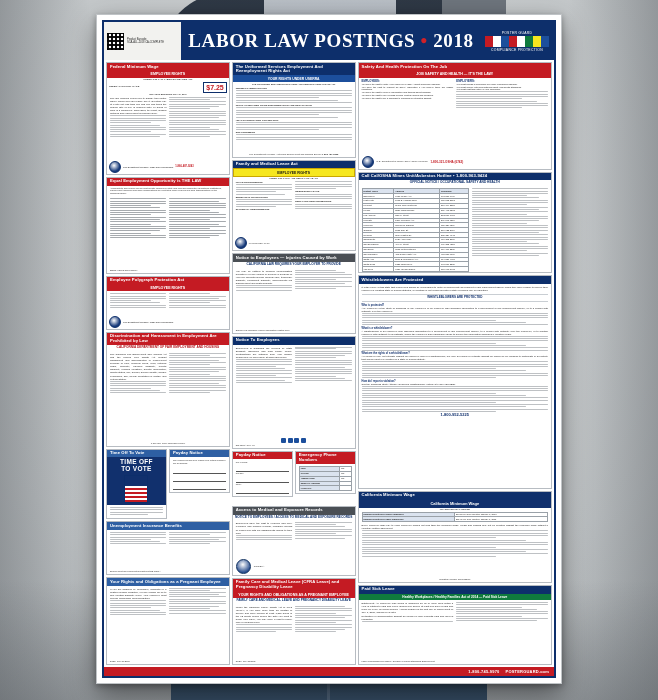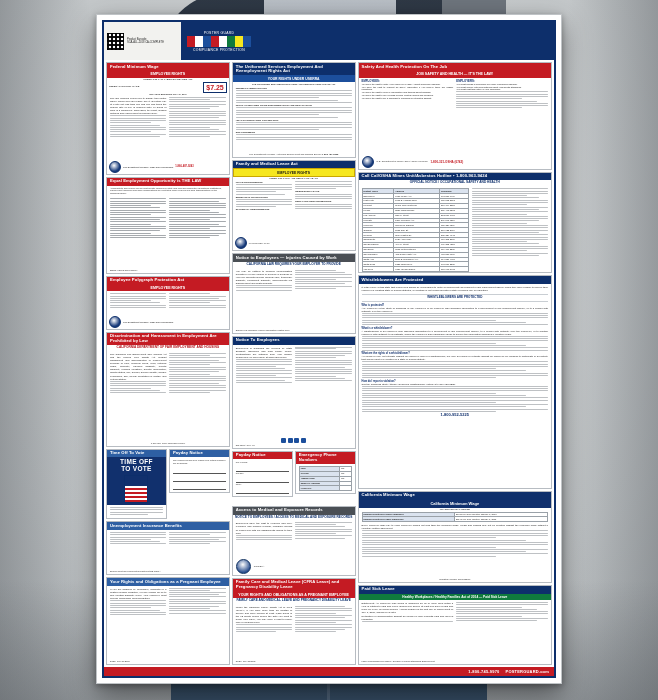--- a/index.html
+++ b/index.html
@@ -183,20 +183,27 @@
       <div class="hdr">
         <div class="hdr-left">
           <div style="display:flex;align-items:center;">
             <span class="qr"></span>
             <span class="hdr-left-txt">
               <span>Product Barcode</span><br>
               <span>SCA-ALL-2018 CA-COMPLETE</span>
             </span>
           </div>
         </div>
+        <div class="hdr-mid">
+          <div class="hdr-title">
+            <span>LABOR LAW POSTINGS</span>
+            <span class="dot">•</span>
+            <span>2018</span>
+          </div>
+        </div>
         <div class="hdr-right">
           <span class="brand">POSTER GUARD</span>
           <div class="flagbar">
             <i style="background:#c41b23"></i>
               <i style="background:#fff"></i>
               <i style="background:#1c4f9c"></i>
             <i style="background:#c41b23"></i>
               <i style="background:#fff"></i>
               <i style="background:#0f7a3d"></i>
             <i style="background:#f6e71f"></i>

